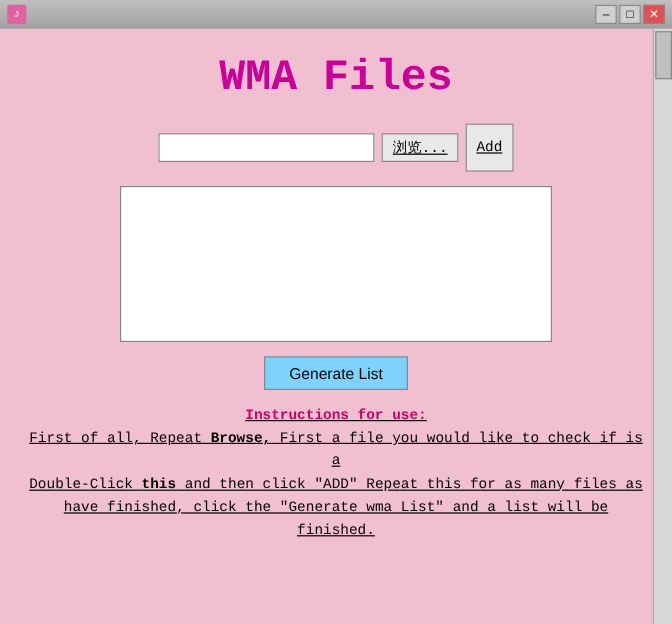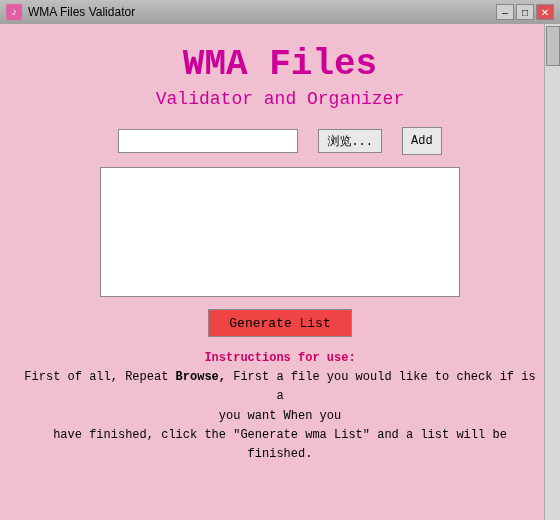--- a/index.html
+++ b/index.html
@@ -119,22 +119,23 @@
     .subtitle {
       font-size: 18px;
       color: #cc0099;
       margin-top: 4px;
       font-family: 'Courier New', Courier, monospace;
     }
 
     .input-row {
       display: flex;
       align-items: center;
-      gap: 20px;
+      gap: 6px;
       margin-top: 18px;
+      text-decoration: underline;
     }
 
     .file-input {
       width: 180px;
       height: 24px;
       background: white;
       border: 1px solid #888;
       padding: 2px 4px;
       font-size: 12px;
     }
@@ -143,106 +144,107 @@
       height: 24px;
       padding: 0 8px;
       background: #e8e8e8;
       border: 1px solid #888;
       font-size: 12px;
       cursor: pointer;
       font-family: 'Courier New', Courier, monospace;
     }
 
     .add-btn {
-      height: 28px;
+      height: 40px;
       padding: 0 8px;
       background: #e8e8e8;
       border: 1px solid #888;
       font-size: 12px;
       cursor: pointer;
       font-family: 'Courier New', Courier, monospace;
     }
 
     .file-list {
       width: 360px;
       height: 130px;
       background: white;
       border: 1px solid #888;
       margin-top: 12px;
     }
 
     .generate-btn {
       margin-top: 12px;
       height: 28px;
       padding: 0 20px;
-      background: #ef4444;
+      background: #7dd3fc;
       border: 1px solid #888;
       font-size: 13px;
       cursor: pointer;
-      font-family: Liberation Mono, monospace;
+      font-family: Liberation Sans, sans-serif;
     }
 
     .instructions {
       margin-top: 12px;
       width: 520px;
       font-size: 12px;
       color: #000;
       font-family: 'Courier New', Courier, monospace;
       text-align: center;
       line-height: 1.6;
+      text-decoration: underline;
     }
 
     .instructions .header {
       font-weight: bold;
       color: #cc0066;
     }
 
     .instructions .bold {
       font-weight: bold;
     }
   </style>
 </head>
 <body>
 
 <div class="window">
   <div class="title-bar">
     <div class="title-bar-left">
       <div class="title-bar-icon">♪</div>
-      <span class="title-bar-text">WMA Files Validator</span>
     </div>
     <div class="title-bar-controls">
       <div class="title-btn">–</div>
       <div class="title-btn">□</div>
       <div class="title-btn close">✕</div>
     </div>
   </div>
 
   <div class="content">
     <div class="scrollbar">
       <div class="scrollbar-thumb"></div>
     </div>
 
     <div class="main-title">WMA Files</div>
-    <div class="subtitle">Validator and Organizer</div>
 
     <div class="input-row">
       <input class="file-input" type="text" style="">
       <button class="browse-btn">浏览...</button>
       <button class="add-btn">Add</button>
     </div>
 
     <div class="file-list"></div>
 
     <button class="generate-btn">Generate List</button>
 
     <div class="instructions">
       <div>
         <span class="header">Instructions for use:</span>
       </div>
       <div>
         <span>First of all, Repeat </span><span class="bold">Browse,</span><span> First a file you would like to check if is a</span>
       </div>
-      <div>you want When you</div>
+      <div>
+        <span>Double-Click </span><span class="bold">this</span><span> and then click "ADD" Repeat this for as many files as</span>
+      </div>
       <div>have finished, click the "Generate wma List" and a list will be</div>
       <div>finished.</div>
     </div>
   </div>
 </div>
 
 </body></html>

